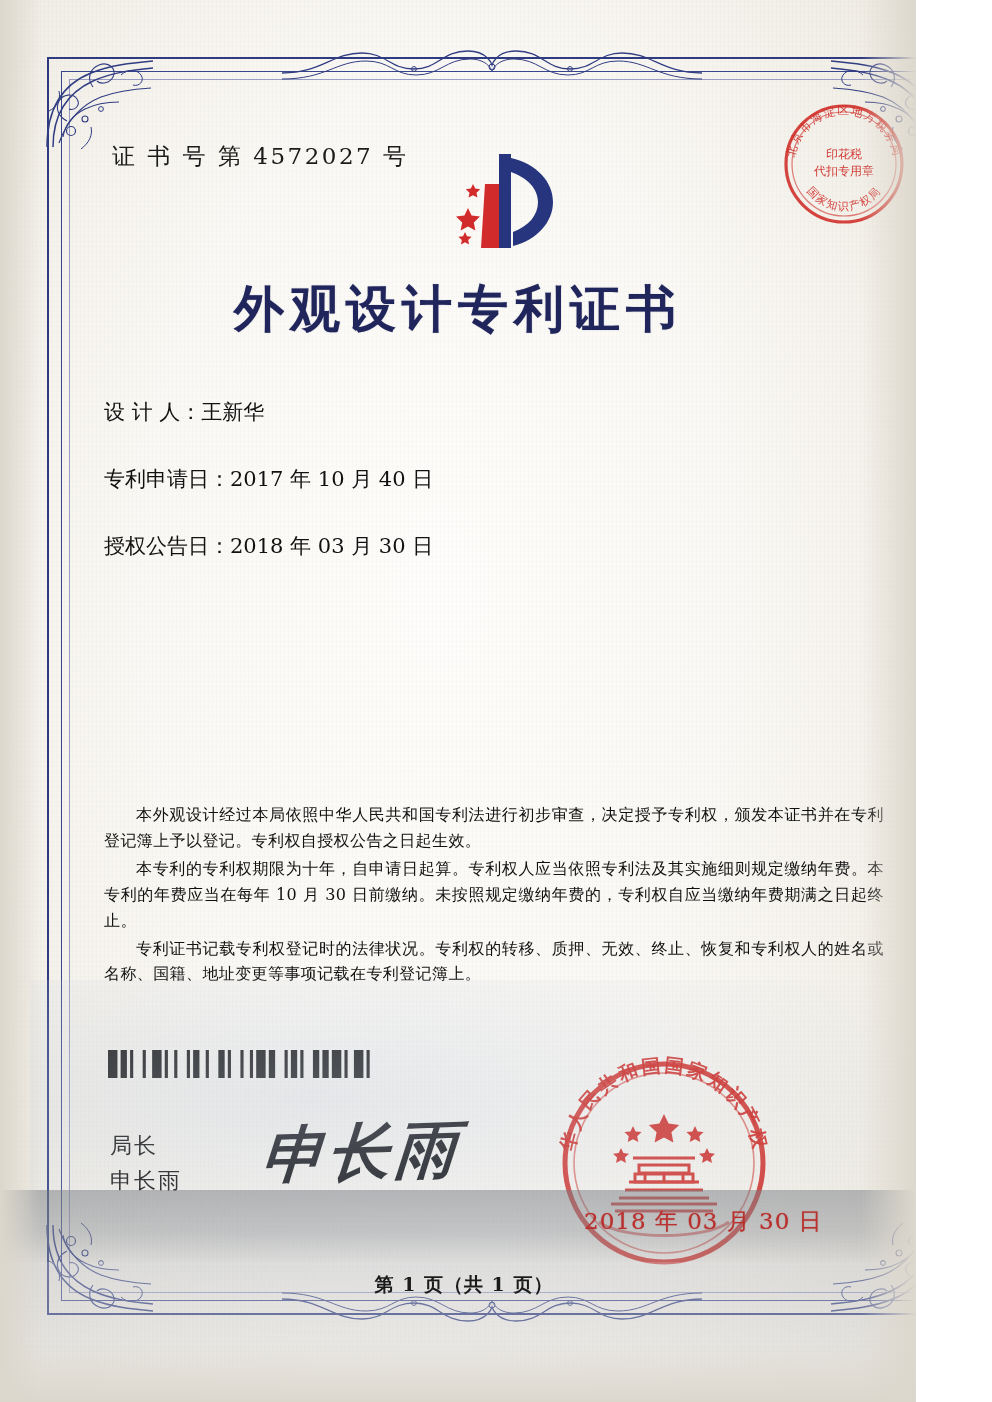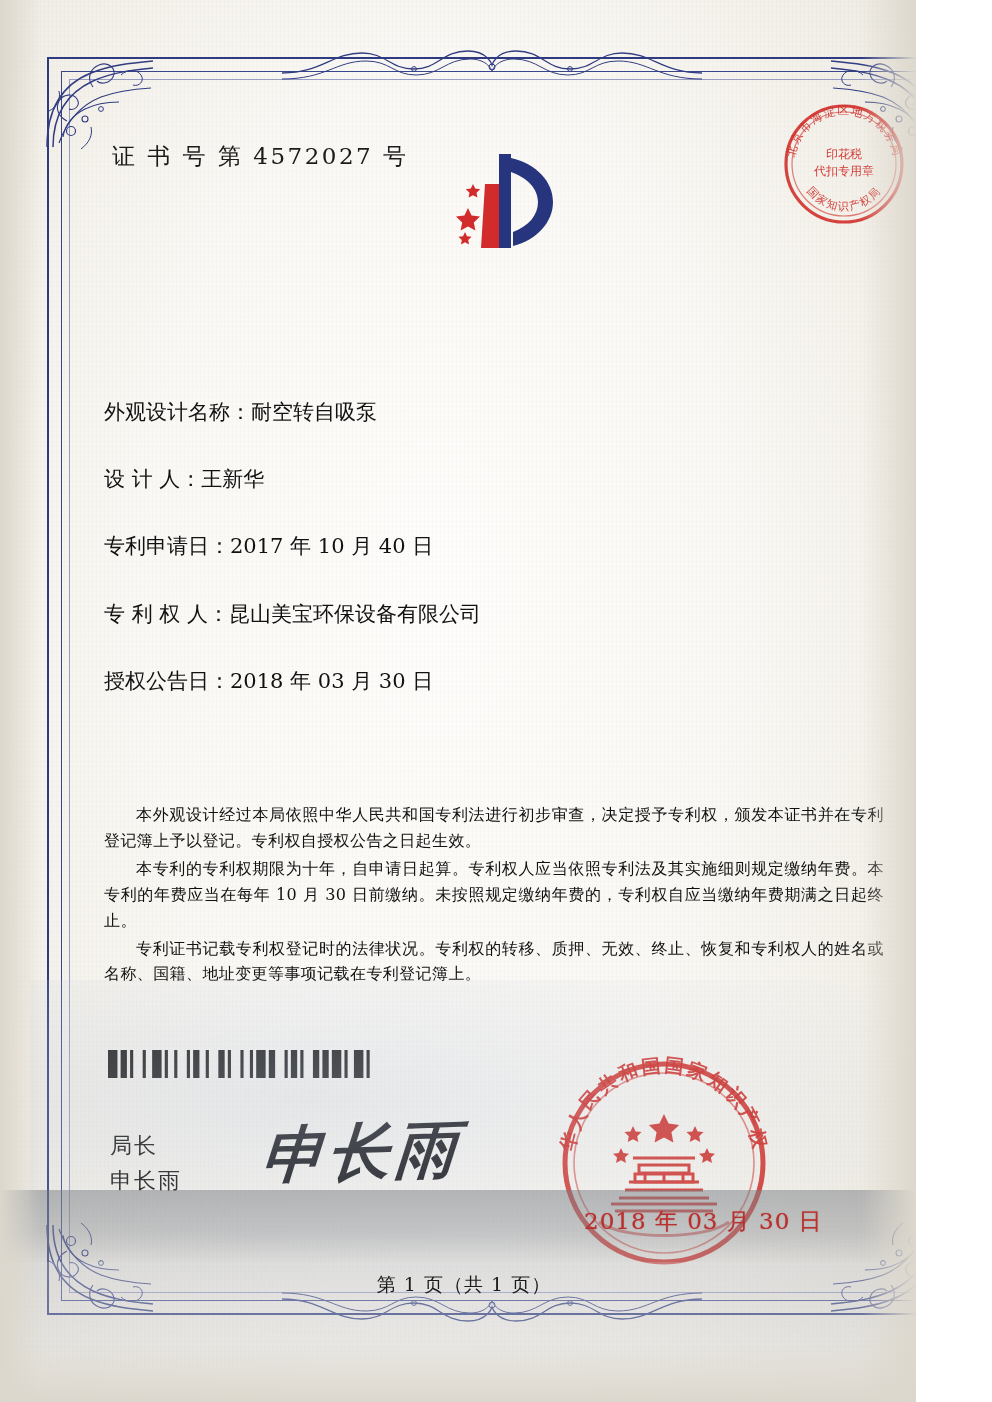--- a/index.html
+++ b/index.html
@@ -255,20 +255,21 @@
 
   #page-footer {
     position: absolute;
     left: 12px; right: 0;
     top: 1272px;
     text-align: center;
     font-size: 19px;
     color: #1b1b1b;
     font-family: "DejaVu Serif", serif;
     letter-spacing: 1px;
+    font-weight: bold;
   }
 
   
   #scan-strip {
     position: absolute;
     left: 0; right: 0;
     top: 1190px;
     height: 72px;
     background: linear-gradient(180deg, rgba(120,124,130,.50) 0%, rgba(140,144,150,.45) 60%, rgba(170,173,178,.30) 100%);
     pointer-events: none;
@@ -414,33 +415,28 @@
         <textPath href="#arcTopOuter" startOffset="50%" text-anchor="middle">北京市海淀区地方税务局</textPath>
       </text>
       <text font-size="11" fill="#cf2b26" font-family="DejaVu Serif, serif" letter-spacing="1.4" opacity="0.9">
         <textPath href="#arcTopBottom" startOffset="50%" text-anchor="middle">国家知识产权局</textPath>
       </text>
       <text x="66" y="60" font-size="12" fill="#cf2b26" text-anchor="middle" font-family="DejaVu Serif, serif" opacity="0.92">印花税</text>
       <text x="66" y="77" font-size="12" fill="#cf2b26" text-anchor="middle" font-family="DejaVu Serif, serif" opacity="0.92">代扣专用章</text>
     </svg>
   </div>
 
+  <div id="title">外观设计专利证书</div>
 
   <div id="fields">
     <div class="field-row">
-      <span class="field-label">外观设计名称：</span><span class="field-value">耐空转自吸泵</span>
-    </div>
-    <div class="field-row">
       <span class="field-label">设 计 人：</span><span class="field-value">王新华</span>
     </div>
     <div class="field-row">
       <span class="field-label">专利申请日：</span><span class="field-value">2017 年 10 月 40 日</span>
-    </div>
-    <div class="field-row">
-      <span class="field-label">专 利 权 人：</span><span class="field-value">昆山美宝环保设备有限公司</span>
     </div>
     <div class="field-row">
       <span class="field-label">授权公告日：</span><span class="field-value">2018 年 03 月 30 日</span>
     </div>
   </div>
 
   <div id="paragraphs">
     <p>本外观设计经过本局依照中华人民共和国专利法进行初步审查，决定授予专利权，颁发本证书并在专利登记簿上予以登记。专利权自授权公告之日起生效。</p>
     <p>本专利的专利权期限为十年，自申请日起算。专利权人应当依照专利法及其实施细则规定缴纳年费。本专利的年费应当在每年 10 月 30 日前缴纳。未按照规定缴纳年费的，专利权自应当缴纳年费期满之日起终止。</p>
     <p>专利证书记载专利权登记时的法律状况。专利权的转移、质押、无效、终止、恢复和专利权人的姓名或名称、国籍、地址变更等事项记载在专利登记簿上。</p>

